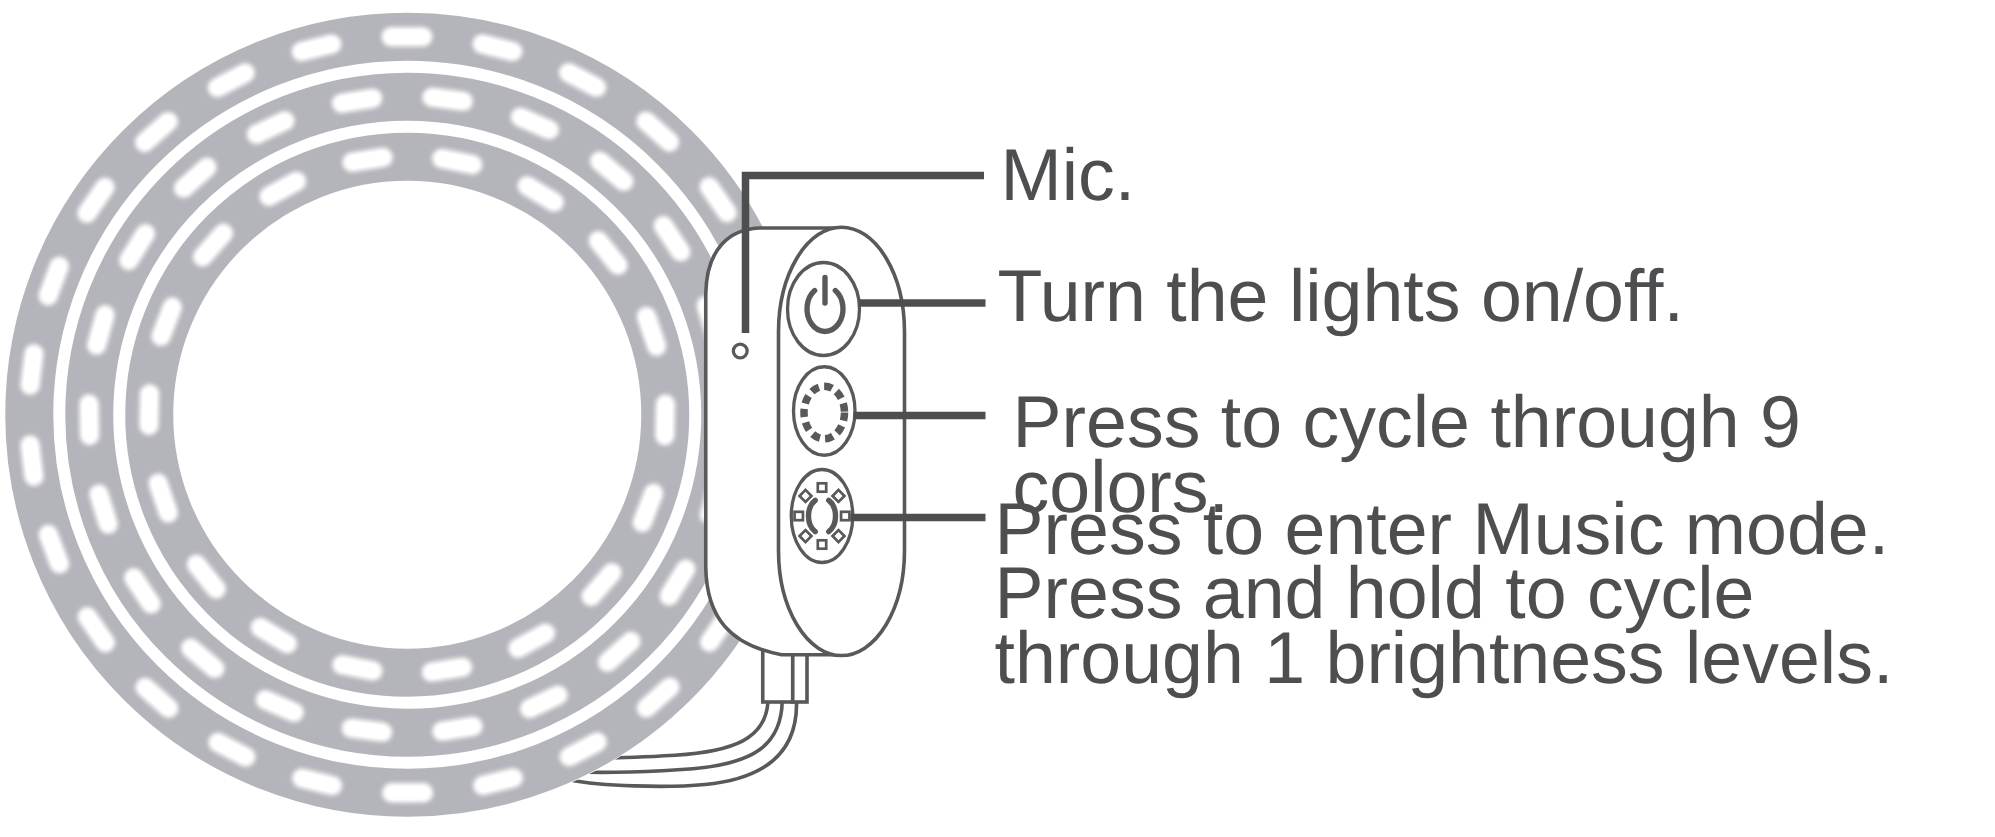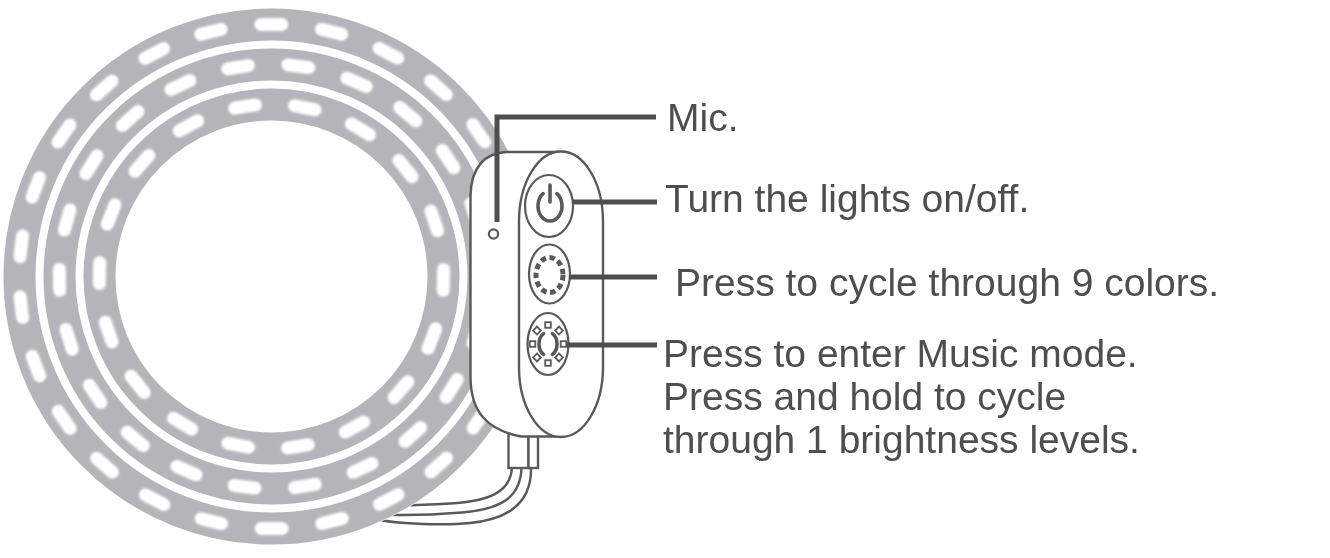--- a/index.html
+++ b/index.html
@@ -17,21 +17,21 @@
   .ring   { fill:none; stroke:var(--strip,#b4b4bb); stroke-width:32; }
   .mask   { fill:#ffffff; }
   .leader { fill:none; stroke:var(--line,#4d4e50); stroke-width:5; }
   .led    { fill:var(--led,#ffffff); }
   .raysq  { fill:#ffffff; stroke:var(--outline,#58595b); stroke-width:1.8; }
   .dashring { fill:none; stroke:var(--outline,#58595b); stroke-width:5; stroke-dasharray:5.5 3.6; }
 
   
   .label {
     position:absolute;
-    font-size:39px; line-height:43px;
+    font-size:49px; line-height:43px;
     color:var(--text,#4d4e50);
     white-space:pre-line;
   }
 </style>
 </head>
 <body>
 
 <div id="stage">
 
   <svg id="diagram-svg" width="1330" height="558" viewBox="0 0 1330 558">

